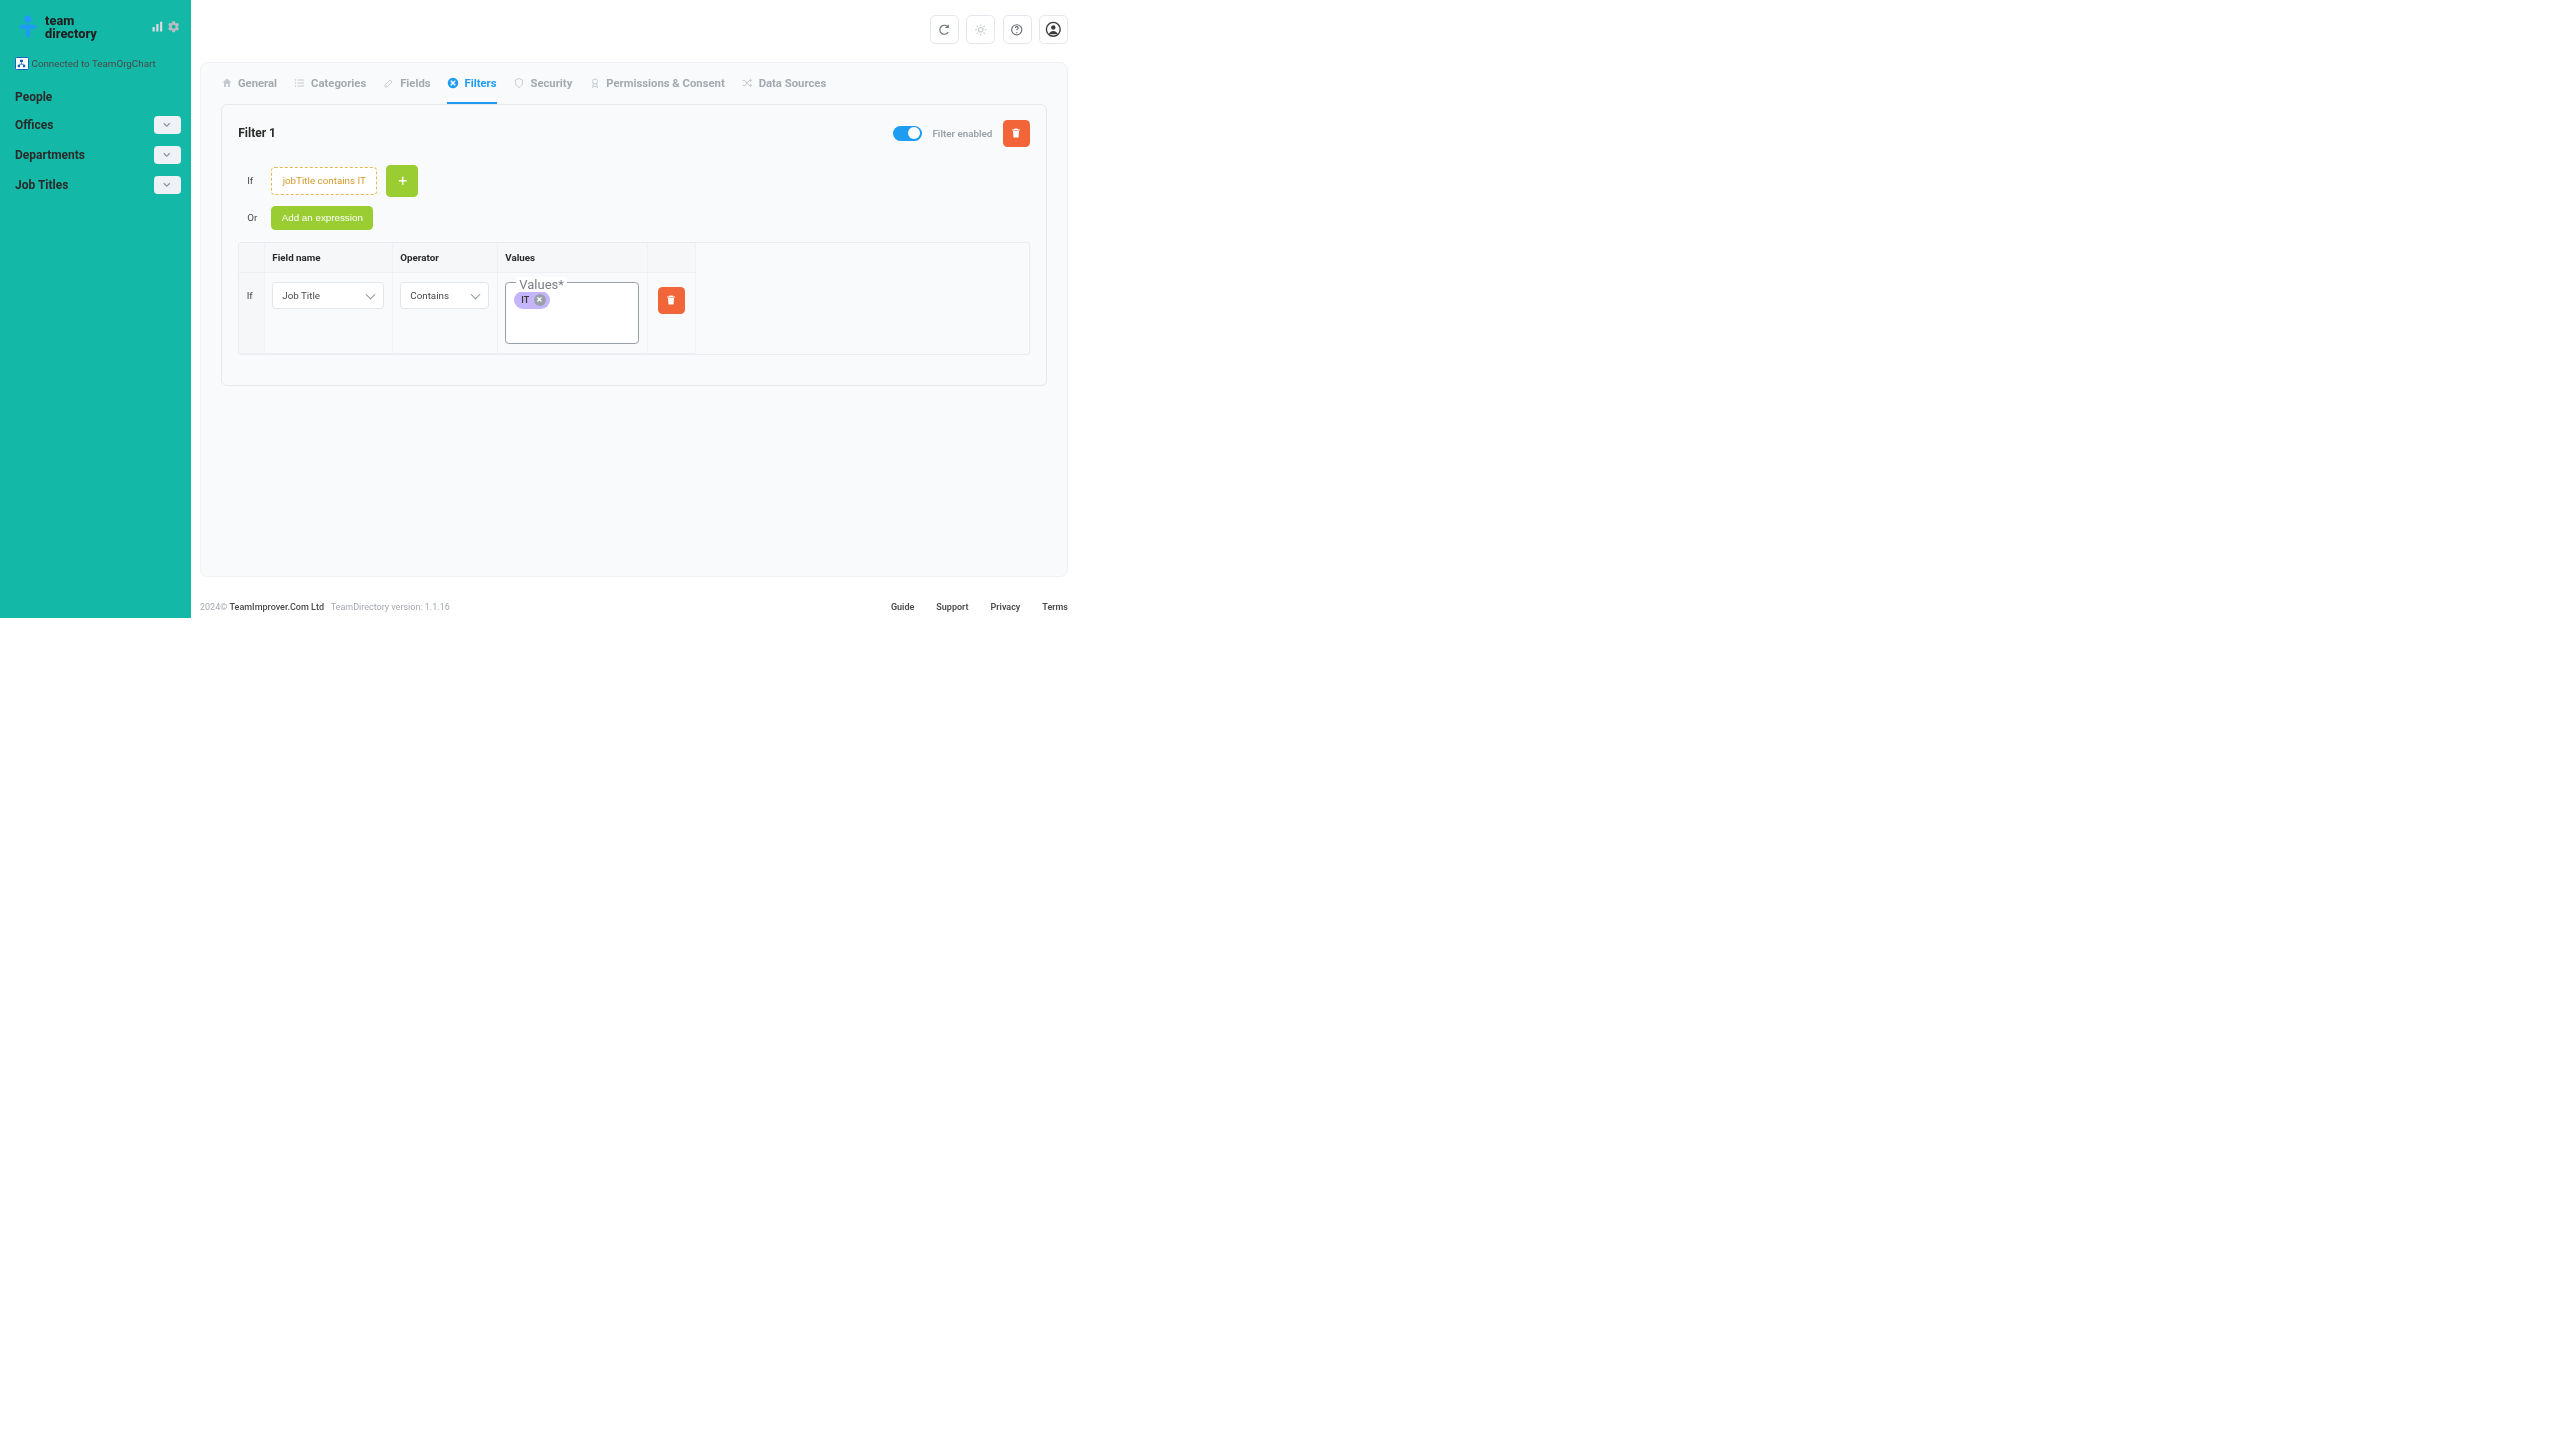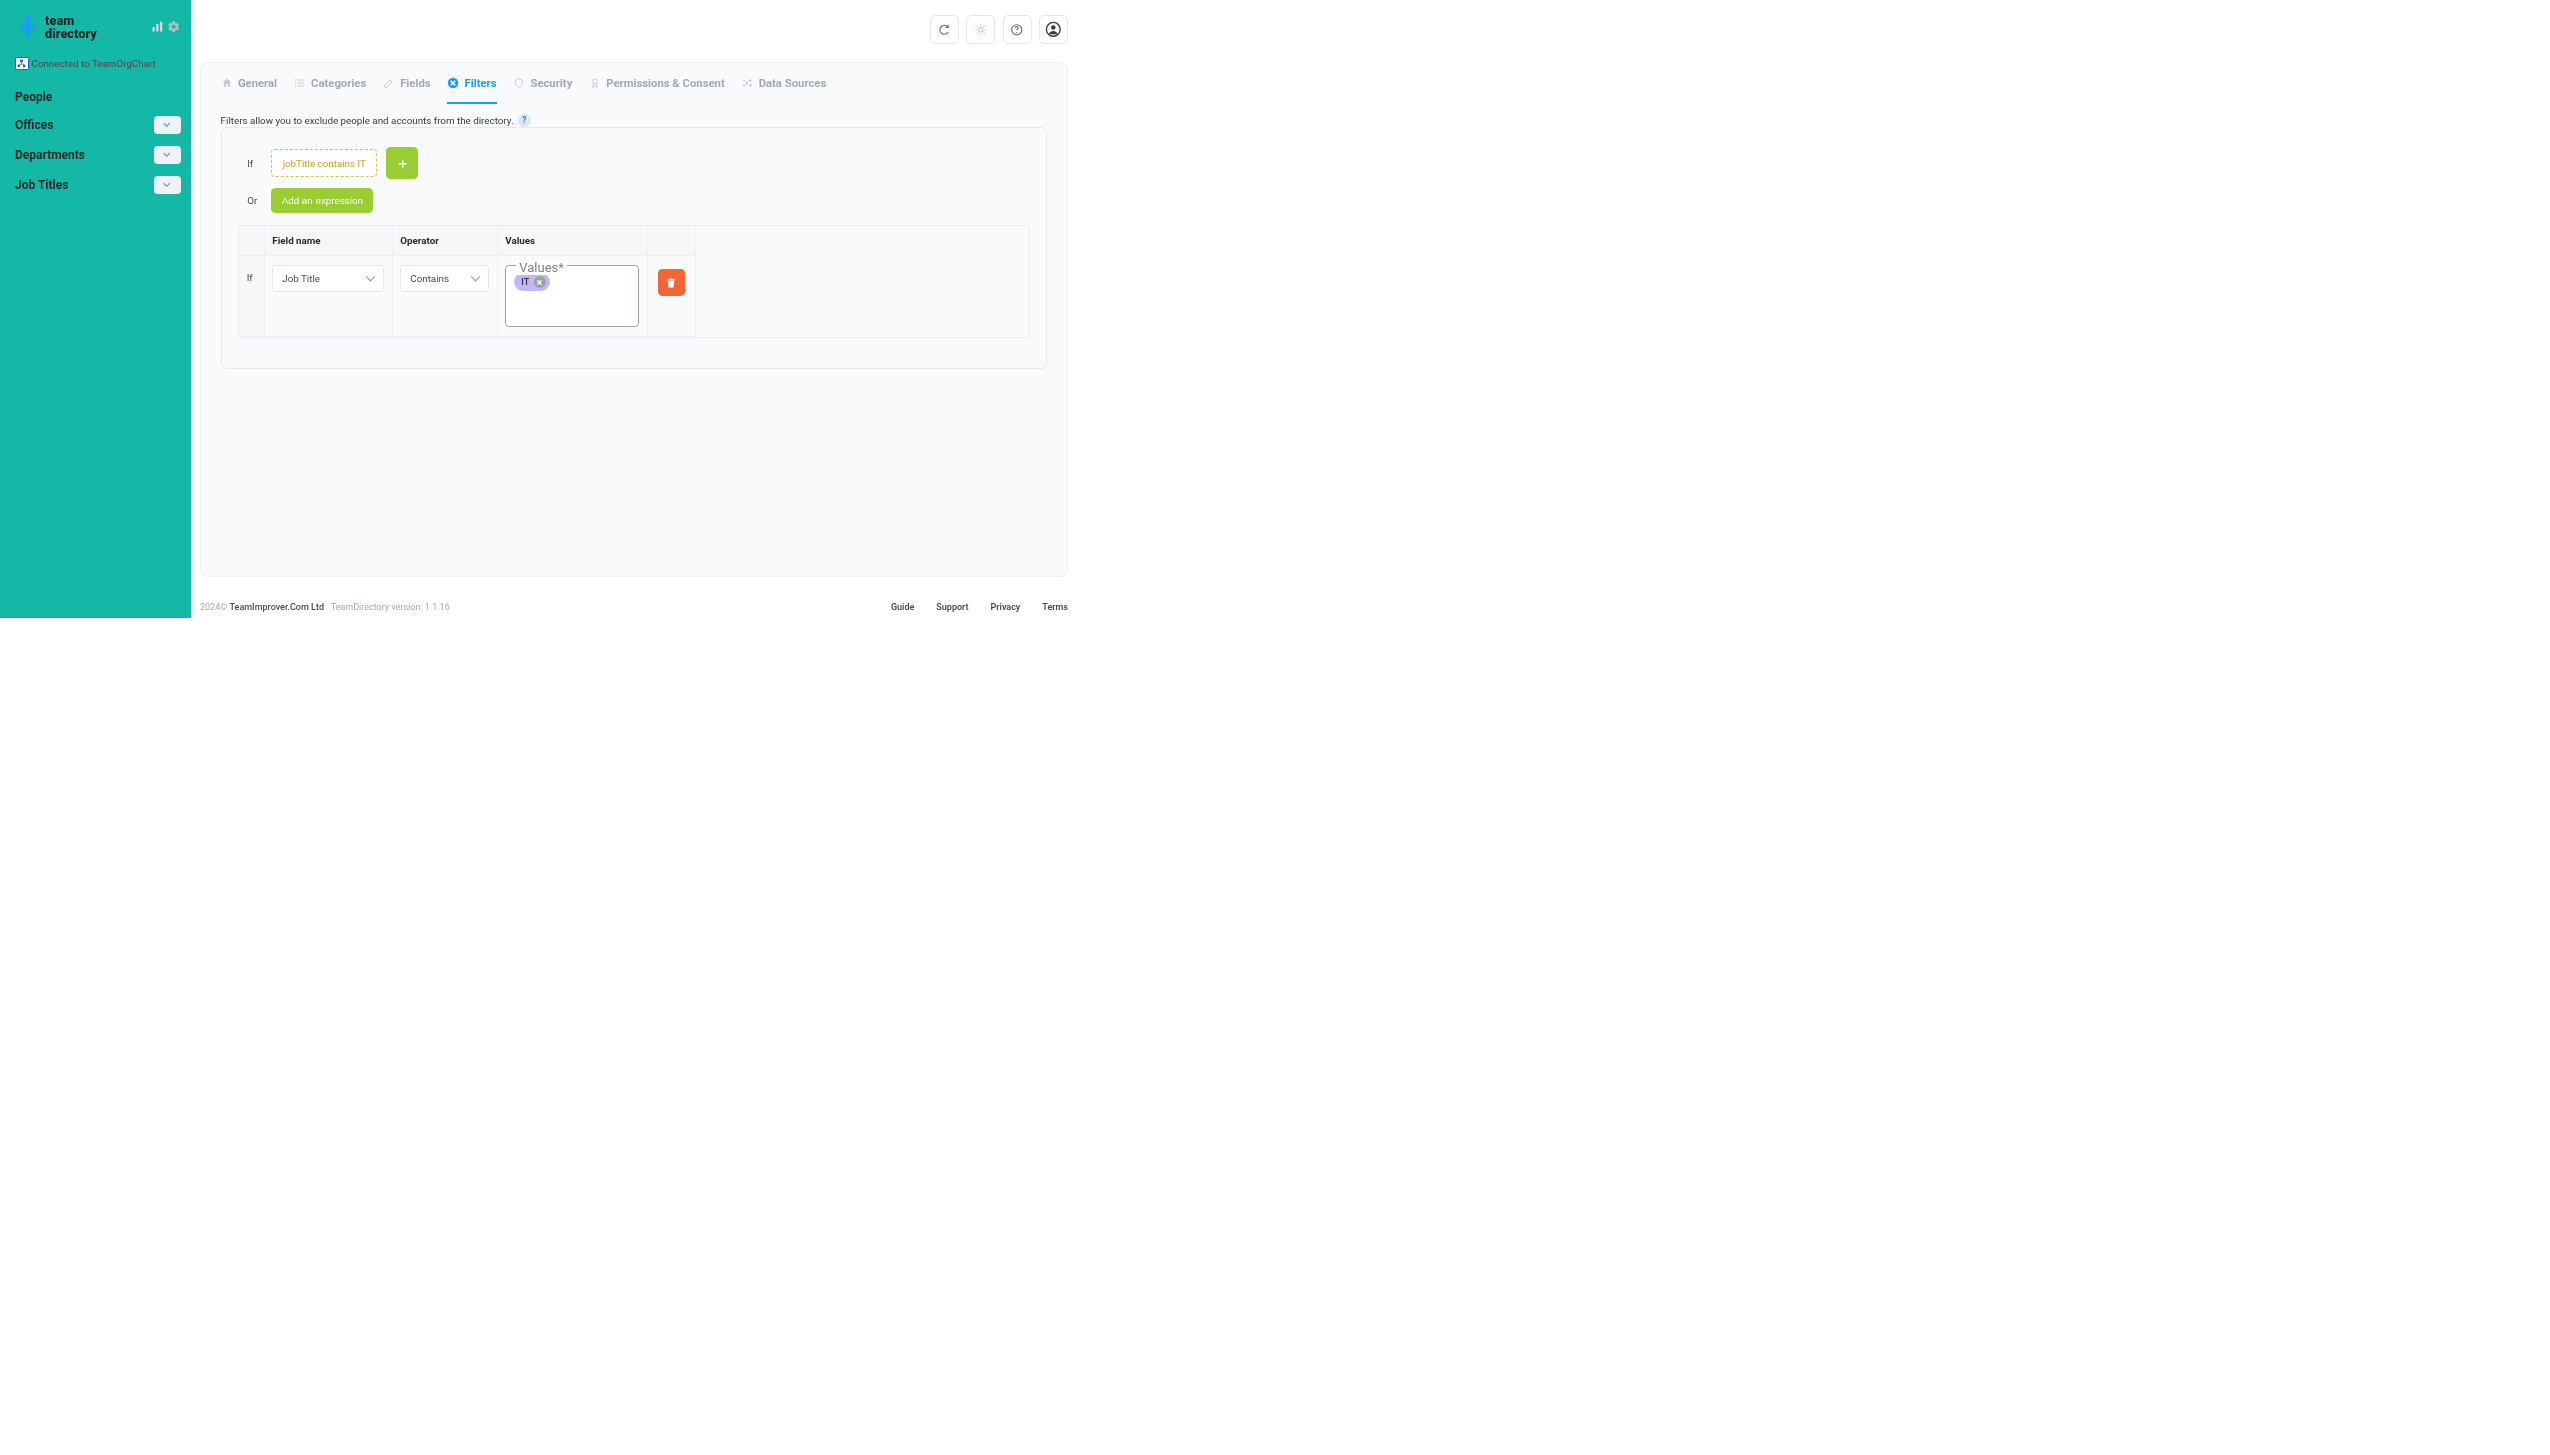--- a/index.html
+++ b/index.html
@@ -523,27 +523,35 @@
     <div class="tab">
       <span class="ticon">
           <svg width="12" height="12" viewBox="0 0 24 24">
             <path fill="none" stroke="#c7cbd1" stroke-width="2" d="M3 7h5l8 10h5M3 17h5l8-10h5 M18 4l3 3-3 3 M18 14l3 3-3 3"></path>
           </svg>
         </span>
       <span>Data Sources</span>
     </div>
   </div>
 
-  <div class="desc-row">
-    <span>Filters allow you to exclude people and accounts from the directory.</span>
-    <span class="help-badge">?</span>
-  </div>
 
 
   <section class="filter-card">
+    <div class="filter-head">
+      <div class="filter-title">Filter 1</div>
+      <div class="filter-head-right">
+        <div class="toggle"></div>
+        <span class="toggle-label">Filter enabled</span>
+        <button class="btn btn-orange btn-icon">
+          <svg width="12" height="12" viewBox="0 0 24 24">
+              <path fill="#fff" d="M9 3h6l1 2h4v2H4V5h4zM6 8h12l-1 13H7z"></path>
+            </svg>
+        </button>
+      </div>
+    </div>
 
     <div class="expr-row">
       <span class="kw">If</span>
       <span class="chip-dashed">jobTitle contains IT</span>
       <span class="plus-btn">
         <svg width="13.5" height="13.5" viewBox="0 0 24 24">
             <path stroke="#fff" stroke-width="2.5" d="M12 5v14M5 12h14"></path>
           </svg>
       </span>
     </div>

